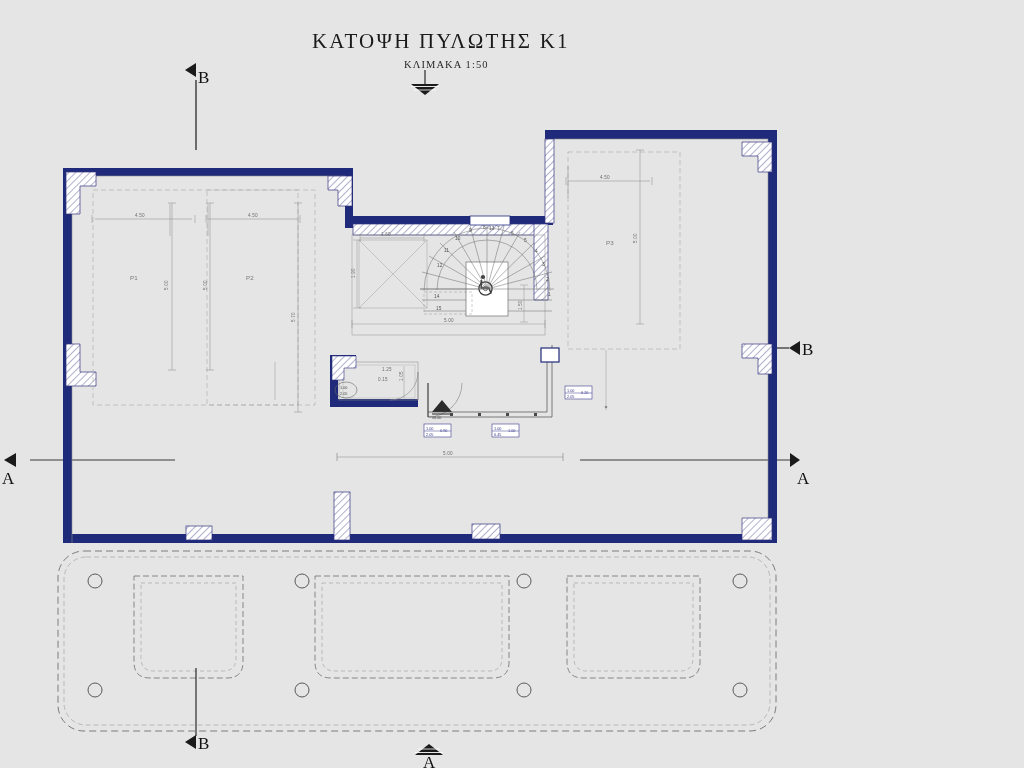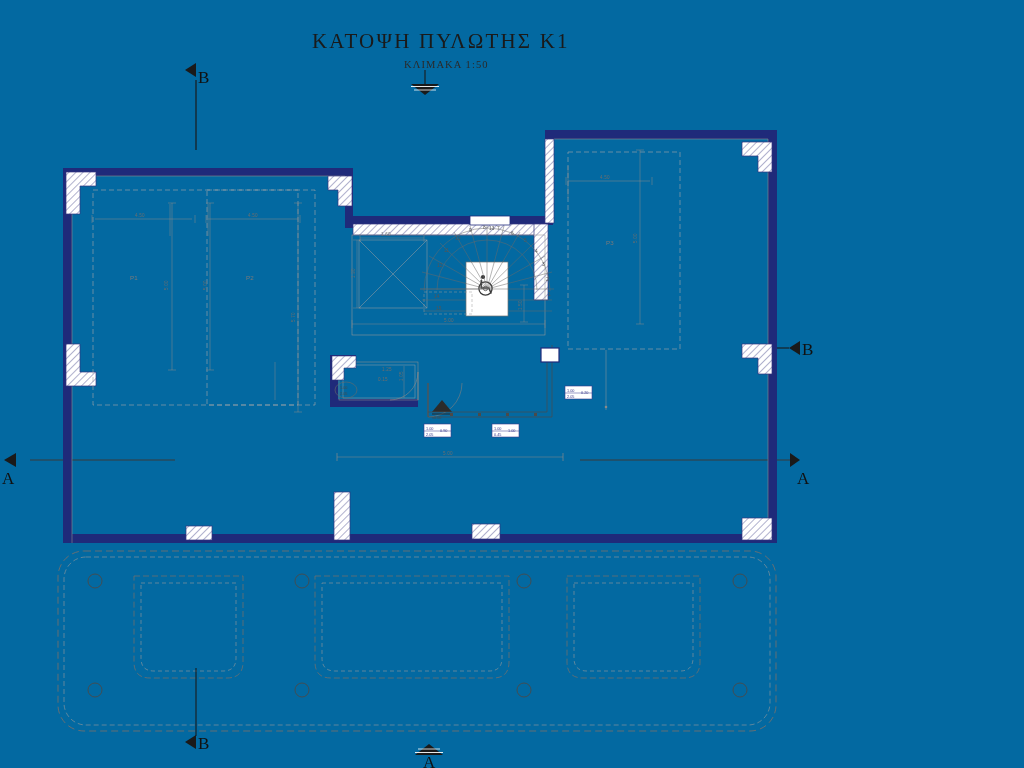--- a/index.html
+++ b/index.html
@@ -12,21 +12,21 @@
     height: 768px;
     overflow: hidden;
     font-family: "Liberation Serif", serif;
     position: relative;
   }
   #sheet {
     position: absolute;
     left: 0; top: 0;
     width: 1024px;
     height: 768px;
-    background: #0369a1;
+    background: #e5e5e5;
   }
   svg#plan {
     position: absolute;
     left: 0; top: 0;
     width: 1024px;
     height: 768px;
     display: block;
   }
   .ttl {
     font-family: "Liberation Serif", serif;

